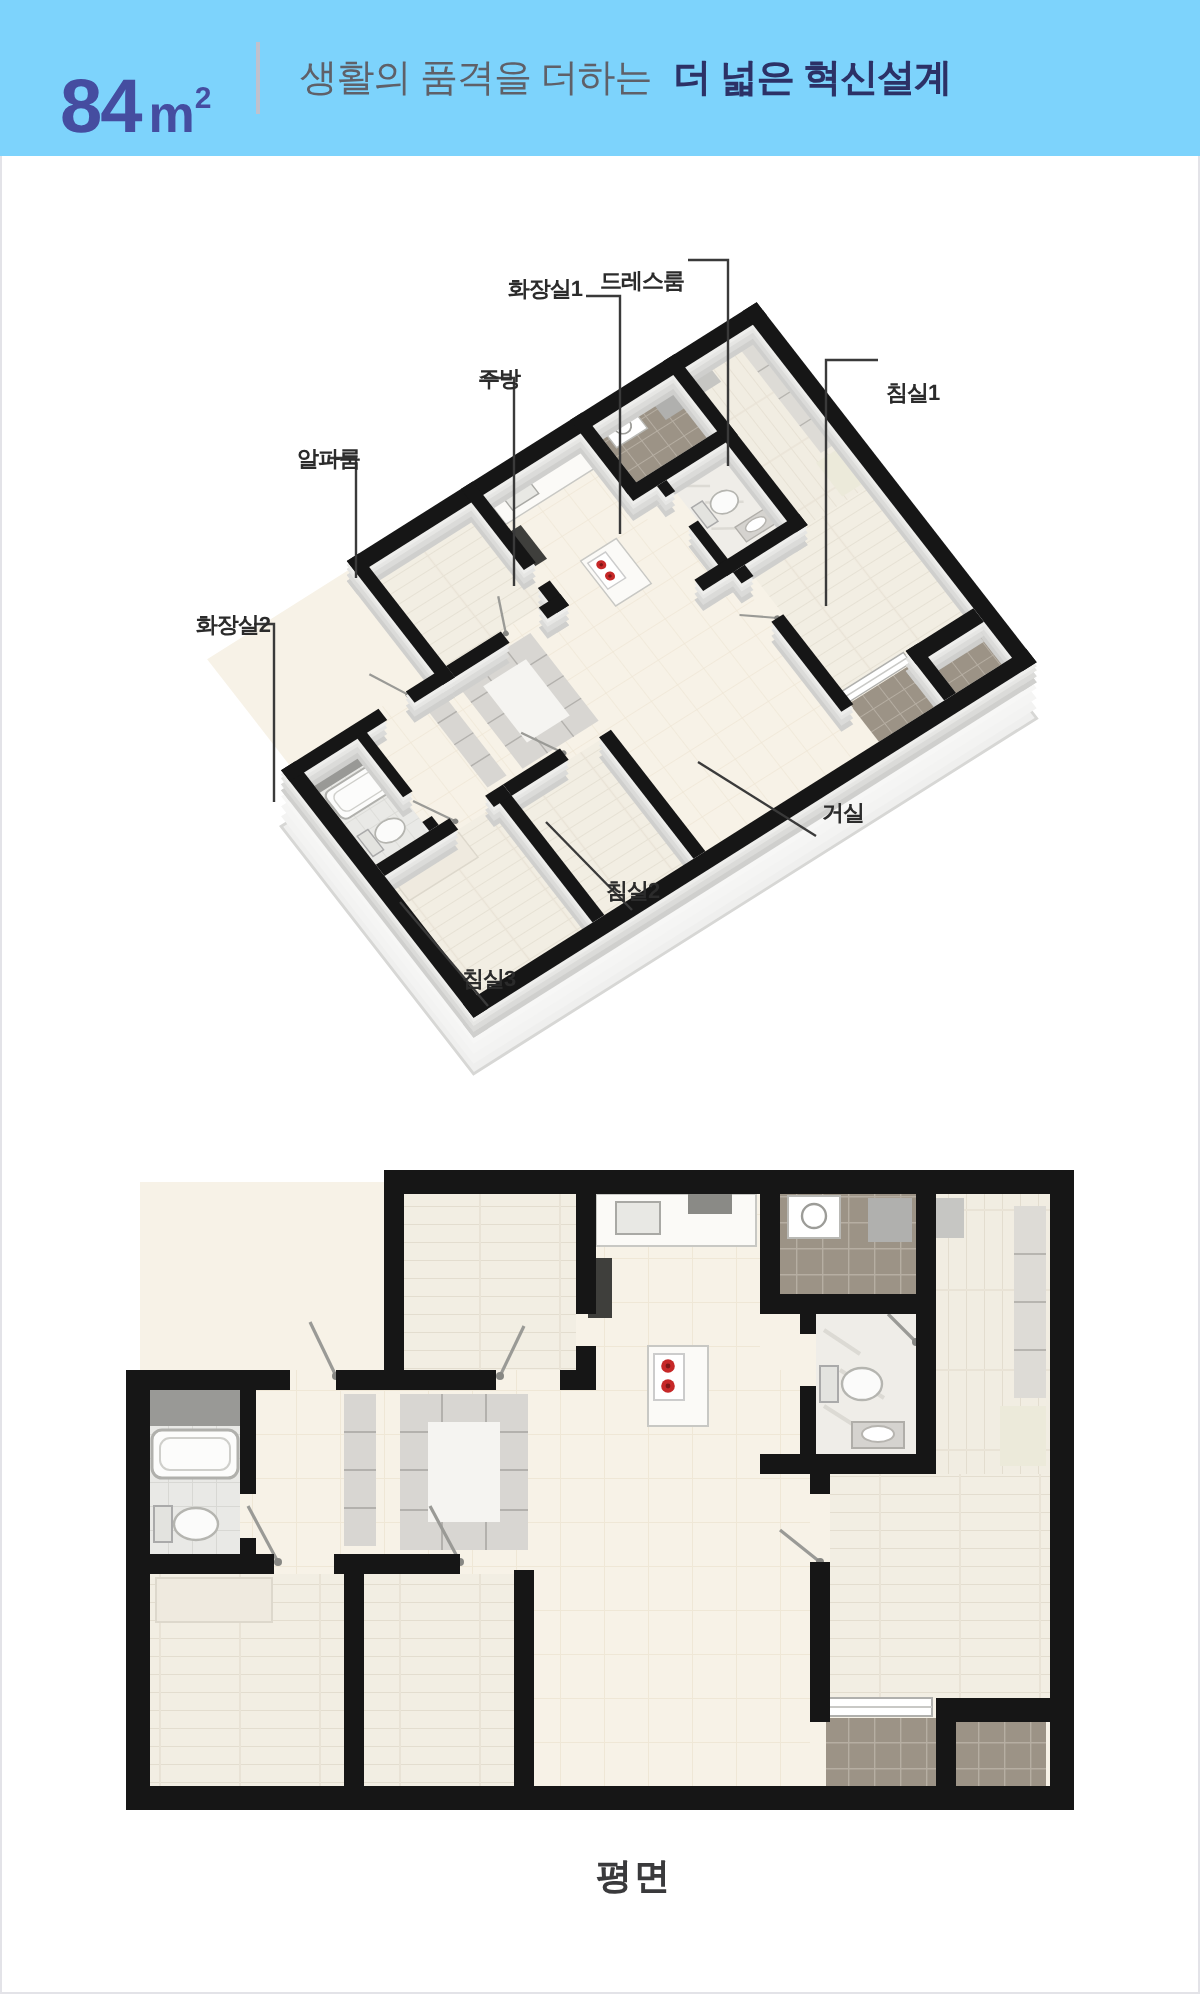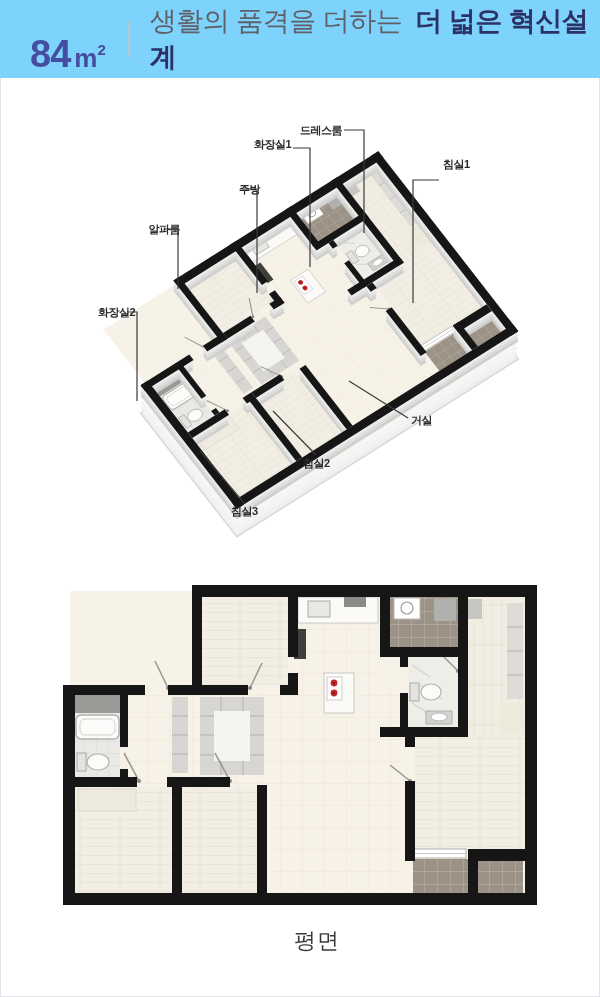--- a/index.html
+++ b/index.html
@@ -7,32 +7,32 @@
         box-shadow:inset 0 0 0 1px #e3e3e8;overflow:hidden;
         font-family:"Liberation Sans",sans-serif;}
   
   .hdr{position:absolute;left:0;top:0;width:600px;height:78px;background:#7dd3fc;
        display:flex;align-items:center;}
   .area{display:flex;align-items:baseline;margin-left:30px;color:#454da0;}
   .area .v{font-size:38px;font-weight:bold;letter-spacing:-1px;}
   .area .u{font-size:26px;font-weight:bold;margin-left:4px;margin-top:40px;}
   .area sup{font-size:15px;font-weight:bold;position:relative;top:-2px;}
   .hdr .div{width:2px;height:36px;background:#bfc1cd;margin-left:22px;margin-right:20px;}
-  .tag{font-size:27px;letter-spacing:-0.5px;}
+  .tag{font-size:19px;letter-spacing:-0.5px;}
   .tag .r{color:#5f6068;font-weight:normal;}
   .tag .b{color:#2c3166;font-weight:bold;margin-left:6px;}
   
   .iso{position:absolute;left:0;top:85px;width:600px;height:475px;}
   .iso svg{position:absolute;left:0;top:0;}
   .lbl{position:absolute;font-size:11px;font-weight:bold;color:#2b2b2b;
        letter-spacing:-0.5px;white-space:nowrap;}
   
   .plan2d{position:absolute;left:0;top:578px;width:600px;height:336px;}
   .caption{position:absolute;top:926px;left:317px;transform:translateX(-50%);
-           font-size:22px;font-weight:normal;color:#3a3a3c;letter-spacing:1px;text-align:center;}
+           font-size:18px;font-weight:bold;color:#3a3a3c;letter-spacing:1px;text-align:center;}
 </style>
 </head>
 <body>
 
 <div class="page">
 
   <div class="hdr">
     <div class="area">
       <span class="v">84</span>
       <span class="u"><span>m</span><sup>2</sup></span>
@@ -264,29 +264,29 @@
         <polyline points="242,104 257,104 257,208"></polyline>
         <polyline points="439,95 413,95 413,218"></polyline>
         <polyline points="164,144 178,144 178,204"></polyline>
         <polyline points="127,227 137,227 137,316"></polyline>
         <polyline points="408,333 349,296"></polyline>
         <polyline points="316,370 273,326"></polyline>
         <polyline points="244,418 200,366"></polyline>
       </g>
     </svg>
 
-    <div class="lbl" style="right:258px;top:38px">드레스룸</div>
+    <div class="lbl" style="right:258px;top:48px">드레스룸</div>
     <div class="lbl" style="right:309px;top:52px">화장실1</div>
     <div class="lbl" style="right:340px;top:97px">주방</div>
-    <div class="lbl" style="left:443px;top:72px">침실1</div>
+    <div class="lbl" style="left:443px;top:104px">침실1</div>
     <div class="lbl" style="right:420px;top:137px">알파룸</div>
     <div class="lbl" style="right:465px;top:220px">화장실2</div>
-    <div class="lbl" style="left:411px;top:328px">거실</div>
-    <div class="lbl" style="left:303px;top:371px">침실2</div>
-    <div class="lbl" style="left:231px;top:419px">침실3</div>
+    <div class="lbl" style="left:411px;top:314px">거실</div>
+    <div class="lbl" style="left:303px;top:353px">침실2</div>
+    <div class="lbl" style="left:231px;top:397px">침실3</div>
   </div>
 
   <div class="plan2d">
     <svg width="600" height="336" viewBox="0 0 600 336">
       <g transform="translate(60,7)">
         <use href="#floors"></use>
         <g fill="#161616">
             <use href="#walls"></use>
           </g>
       </g>

